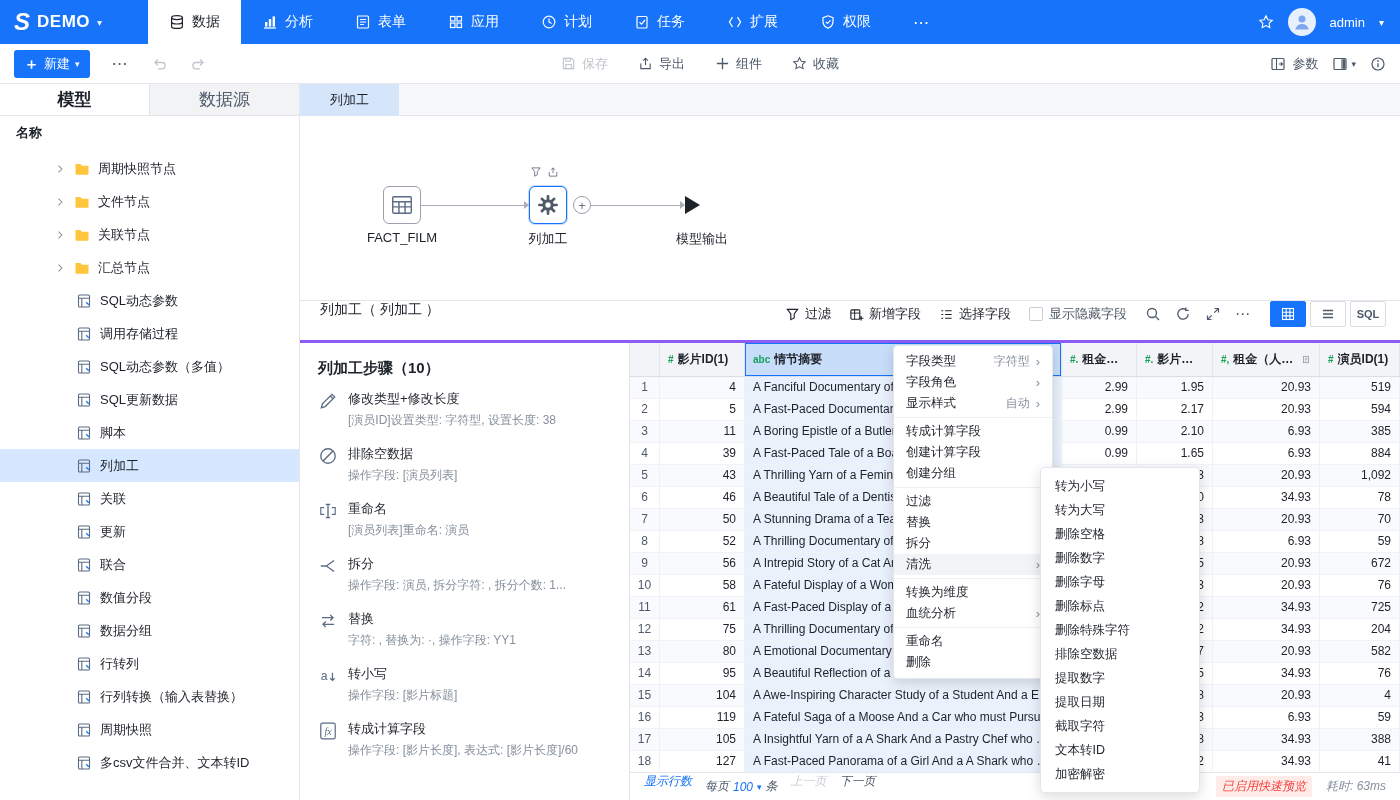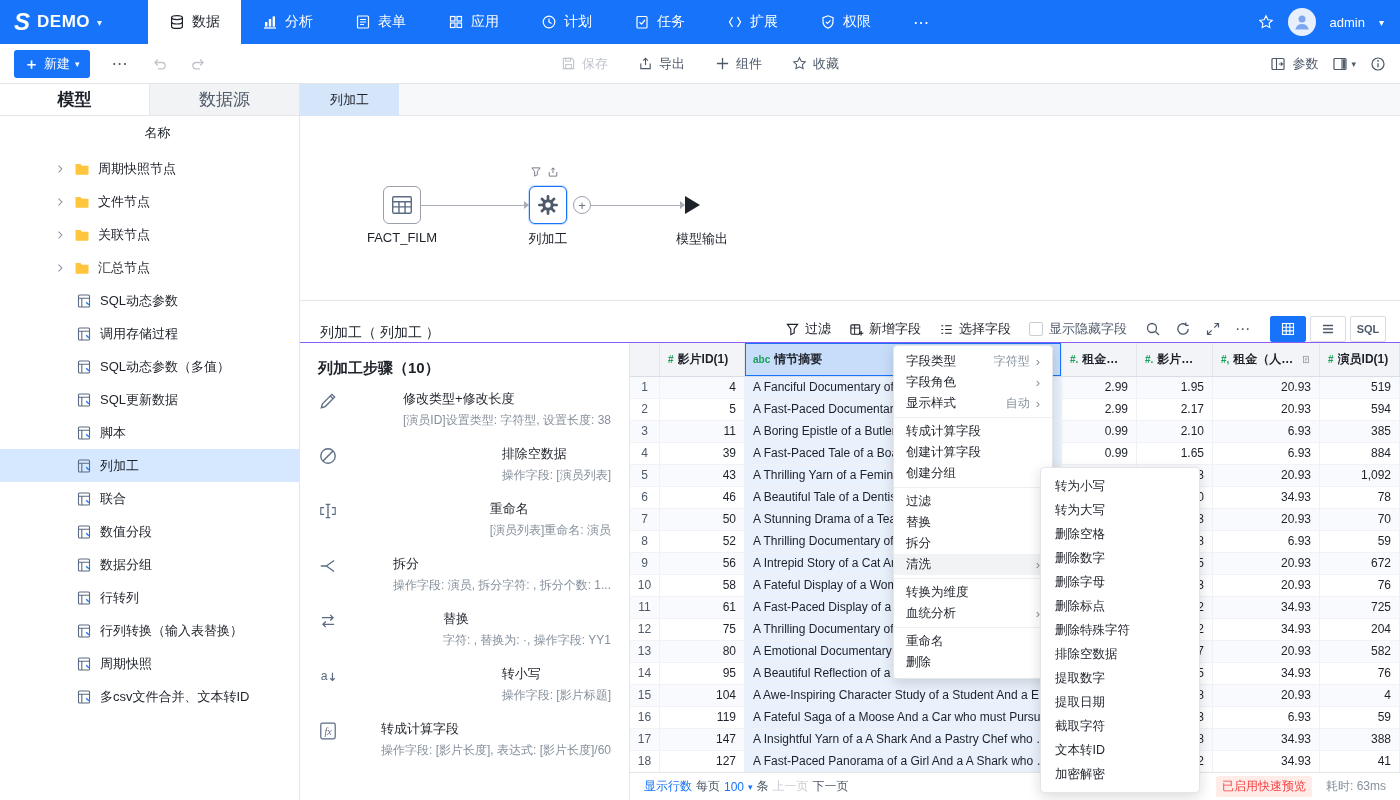--- a/index.html
+++ b/index.html
@@ -43,21 +43,21 @@
   .layout-toggle .caret{font-size:9px;}
   .tb-info{color:#4E5969;}
 
   
   .main{display:flex;height:716px;}
   .sidebar{width:300px;border-right:1px solid #E5E6EB;display:flex;flex-direction:column;background:#fff;}
   .side-tabs{height:32px;display:flex;border-bottom:1px solid #E5E6EB;}
   .side-tab{flex:1;display:flex;align-items:center;justify-content:center;font-size:17px;color:#4E5969;background:#F2F3F5;border-left:1px solid #E5E6EB;}
   .side-tab:first-child{border-left:none;}
   .side-tab.active{background:#fff;color:#1D2129;font-weight:bold;}
-  .side-label{height:34px;line-height:34px;padding-left:16px;font-weight:normal;font-size:13px;text-align:center;}
+  .side-label{height:34px;line-height:34px;padding-left:16px;font-weight:bold;font-size:13px;}
   .tree{flex:1;overflow:hidden;padding-top:2px;}
   .tree-row{height:33px;display:flex;align-items:center;gap:8px;font-size:13px;white-space:nowrap;}
   .tree-row.folder{padding-left:54px;}
   .tree-row.node{padding-left:76px;}
   .tree-row.selected{background:#D6E8FF;}
   .tw{width:12px;height:12px;color:#86909C;display:inline-flex;}
   .tw svg{width:100%;height:100%;}
   .tl{overflow:hidden;text-overflow:ellipsis;}
 
   
@@ -70,55 +70,55 @@
   .flabel{position:absolute;width:100px;text-align:center;font-size:13px;color:#1D2129;}
   .fline{position:absolute;height:1px;background:#A9AEB8;}
   .farrow{position:absolute;width:0;height:0;border-left:5px solid #A9AEB8;border-top:4px solid transparent;border-bottom:4px solid transparent;}
   .fplus{position:absolute;width:18px;height:18px;border:1px solid #9AA0AC;border-radius:50%;background:#fff;color:#6B7280;display:flex;align-items:center;justify-content:center;font-size:13px;line-height:1;}
   .fplay{position:absolute;width:0;height:0;border-left:15px solid #1D2129;border-top:9px solid transparent;border-bottom:9px solid transparent;}
   .fmini{position:absolute;display:flex;gap:5px;color:#6B7280;}
   .fmini .ic{width:12px;height:12px;}
 
   
   .panel{flex:1;border-top:1px solid #E5E6EB;display:flex;flex-direction:column;background:#fff;min-height:0;}
-  .panel-header{height:42px;display:flex;align-items:flex-end;padding:0 14px 0 20px;gap:20px;border-bottom:1px solid #8b5cf6;}
+  .panel-header{height:42px;display:flex;align-items:flex-start;padding:0 14px 0 20px;gap:20px;border-bottom:3px solid #8b5cf6;}
   .panel-title{font-size:14px;color:#1D2129;}
   .ph-right{margin-left:auto;display:flex;align-items:center;gap:18px;}
   .ph-action{display:flex;align-items:center;gap:5px;color:#1D2129;font-size:13px;}
   .ph-check{display:flex;align-items:center;gap:6px;color:#4E5969;font-size:13px;}
   .checkbox{width:14px;height:14px;border:1px solid #C9CDD4;border-radius:2px;background:#fff;}
   .ph-icons{display:flex;align-items:center;gap:14px;color:#4E5969;}
   .view-toggles{display:flex;gap:4px;}
   .vbtn{width:36px;height:26px;border:1px solid #D9DCE3;border-radius:2px;display:flex;align-items:center;justify-content:center;color:#4E5969;background:#fff;font-size:11px;font-weight:bold;}
   .vbtn.active{background:#1673FA;border-color:#1673FA;color:#fff;}
 
   .panel-body{flex:1;display:flex;min-height:0;}
   .steps{width:330px;border-right:1px solid #E5E6EB;padding:16px 18px;overflow:hidden;}
   .steps-title{font-size:15px;font-weight:bold;margin-bottom:4px;}
-  .step{display:flex;gap:10px;padding:8px 0;justify-content:space-between;}
+  .step{display:flex;gap:10px;padding:8px 0;}
   .step .ic{width:20px;height:20px;color:#5B6B84;margin-top:1px;}
   .step-title{font-size:13px;margin-bottom:4px;}
   .step-desc{font-size:12px;color:#86909C;white-space:nowrap;overflow:hidden;text-overflow:ellipsis;max-width:258px;}
 
   .grid-area{flex:1;display:flex;flex-direction:column;min-width:0;}
   .grid{flex:1;overflow:hidden;}
   .ghead-row,.grow{display:flex;}
   .gcell{flex:0 0 auto;padding:0 8px;border-right:1px solid #EEF1F5;border-bottom:1px solid #F0F2F6;white-space:nowrap;overflow:hidden;text-overflow:ellipsis;font-size:12px;line-height:21px;height:22px;}
   .ghead-row .gcell{height:34px;line-height:33px;background:#F2F4F7;border-right:1px solid #E2E6ED;border-bottom:1px solid #D8DEE8;font-weight:bold;font-size:12px;display:flex;align-items:center;gap:4px;}
   .ghead-row .gcell.selcol{background:#C7DDF9;box-shadow:inset 0 0 0 1px #1673FA;}
   .gcell.gutter{text-align:center;color:#4E5969;padding:0 2px;}
   .gcell.num{text-align:right;}
   .grow.odd .gcell{background:#F8FAFD;}
   .grow .gcell.selcol{background:#E8F1FC;}
   .cicon{color:#18A058;font-weight:bold;font-size:10px;flex:0 0 auto;}
   .clabel{overflow:hidden;text-overflow:ellipsis;}
   .cextra{display:inline-flex;width:11px;height:11px;color:#86909C;}
   .cextra svg{width:100%;height:100%;}
 
-  .pager{height:28px;border-top:1px solid #E5E6EB;display:flex;align-items:center;gap:4px;padding:0 14px;font-size:12px;color:#4E5969;}
+  .pager{height:28px;border-top:1px solid #E5E6EB;display:flex;gap:13px;padding:0 14px;font-size:12px;color:#4E5969;font-style:italic;}
   .pg-link{color:#1673FA;}
   .pg-pages{display:flex;align-items:center;gap:4px;}
   .pg-val{color:#1673FA;}
   .pg-caret{font-size:9px;color:#1673FA;}
   .pg-prev{color:#C9CDD4;}
   .pg-next{color:#4E5969;}
   .pg-right{margin-left:auto;display:flex;align-items:center;gap:14px;}
   .pg-badge{color:#F53F3F;background:#FFECE8;padding:2px 6px;border-radius:2px;}
   .pg-elapsed{color:#86909C;}
 
@@ -458,20 +458,44 @@
             <span class="ic">
               <svg viewBox="0 0 16 16">
                 <g fill="none" stroke="#5B6B84" stroke-width="1.1">
                   <rect x="2.5" y="2" width="11" height="12" rx="1"></rect>
                   <path d="M2.5 5.2h11M5.8 5.2V14"></path>
                 </g>
                 <path d="M10.2 9.2l2.6 2.6" stroke="#1673FA" stroke-width="1.3"></path>
               </svg>
             </span>
             <span class="tl">列加工</span>
+          </div>
+          <div class="tree-row node">
+            <span class="ic">
+              <svg viewBox="0 0 16 16">
+                <g fill="none" stroke="#5B6B84" stroke-width="1.1">
+                  <rect x="2.5" y="2" width="11" height="12" rx="1"></rect>
+                  <path d="M2.5 5.2h11M5.8 5.2V14"></path>
+                </g>
+                <path d="M10.2 9.2l2.6 2.6" stroke="#1673FA" stroke-width="1.3"></path>
+              </svg>
+            </span>
+            <span class="tl">关联</span>
+          </div>
+          <div class="tree-row node">
+            <span class="ic">
+              <svg viewBox="0 0 16 16">
+                <g fill="none" stroke="#5B6B84" stroke-width="1.1">
+                  <rect x="2.5" y="2" width="11" height="12" rx="1"></rect>
+                  <path d="M2.5 5.2h11M5.8 5.2V14"></path>
+                </g>
+                <path d="M10.2 9.2l2.6 2.6" stroke="#1673FA" stroke-width="1.3"></path>
+              </svg>
+            </span>
+            <span class="tl">更新</span>
           </div>
           <div class="tree-row node">
             <span class="ic">
               <svg viewBox="0 0 16 16">
                 <g fill="none" stroke="#5B6B84" stroke-width="1.1">
                   <rect x="2.5" y="2" width="11" height="12" rx="1"></rect>
                   <path d="M2.5 5.2h11M5.8 5.2V14"></path>
                 </g>
                 <path d="M10.2 9.2l2.6 2.6" stroke="#1673FA" stroke-width="1.3"></path>
               </svg>
@@ -954,21 +978,21 @@
                     <div class="gcell gutter" style="width:30px">16</div>
                     <div class="gcell num" style="width:85px">119</div>
                     <div class="gcell selcol" style="width:317px">A Fateful Saga of a Moose And a Car who must Pursue a Woman in A Monastery</div>
                     <div class="gcell num" style="width:75px">0.99</div>
                     <div class="gcell num" style="width:76px">2.93</div>
                     <div class="gcell num" style="width:107px">6.93</div>
                     <div class="gcell num" style="width:80px">59</div>
                   </div>
                   <div class="grow odd">
                     <div class="gcell gutter" style="width:30px">17</div>
-                    <div class="gcell num" style="width:85px">147</div>
+                    <div class="gcell num" style="width:85px">105</div>
                     <div class="gcell selcol" style="width:317px">A Insightful Yarn of a A Shark And a Pastry Chef who must Meet a Woman in The Gulf of Mexico</div>
                     <div class="gcell num" style="width:75px">4.99</div>
                     <div class="gcell num" style="width:76px">2.98</div>
                     <div class="gcell num" style="width:107px">34.93</div>
                     <div class="gcell num" style="width:80px">388</div>
                   </div>
                   <div class="grow">
                     <div class="gcell gutter" style="width:30px">18</div>
                     <div class="gcell num" style="width:85px">127</div>
                     <div class="gcell selcol" style="width:317px">A Fast-Paced Panorama of a Girl And a A Shark who must Succumb a Database Administrator in A Shark Tank</div>

